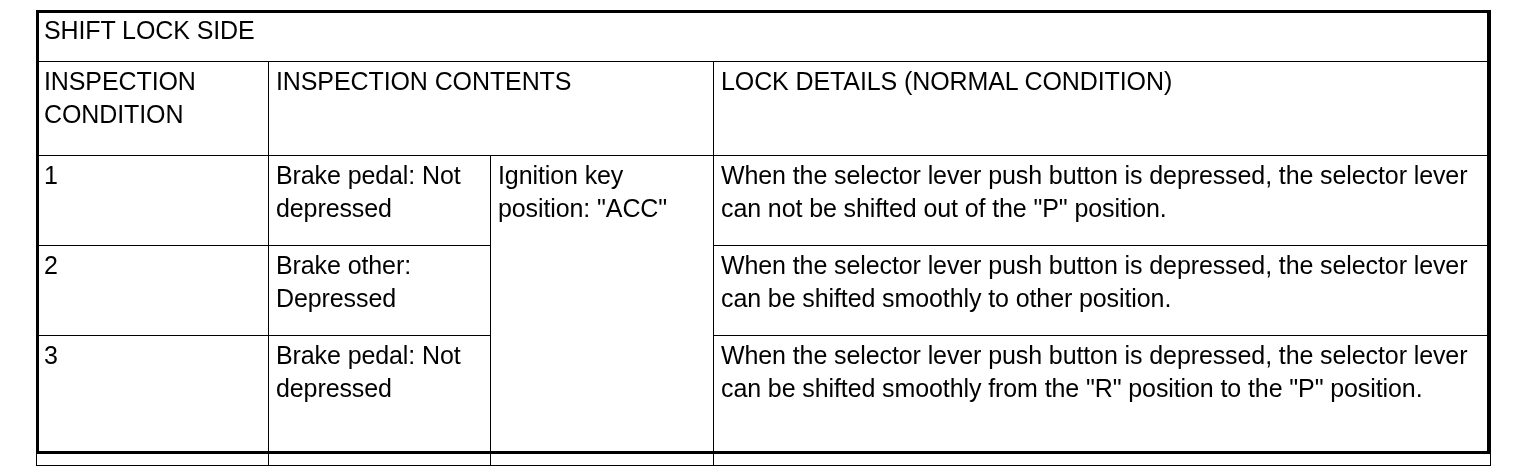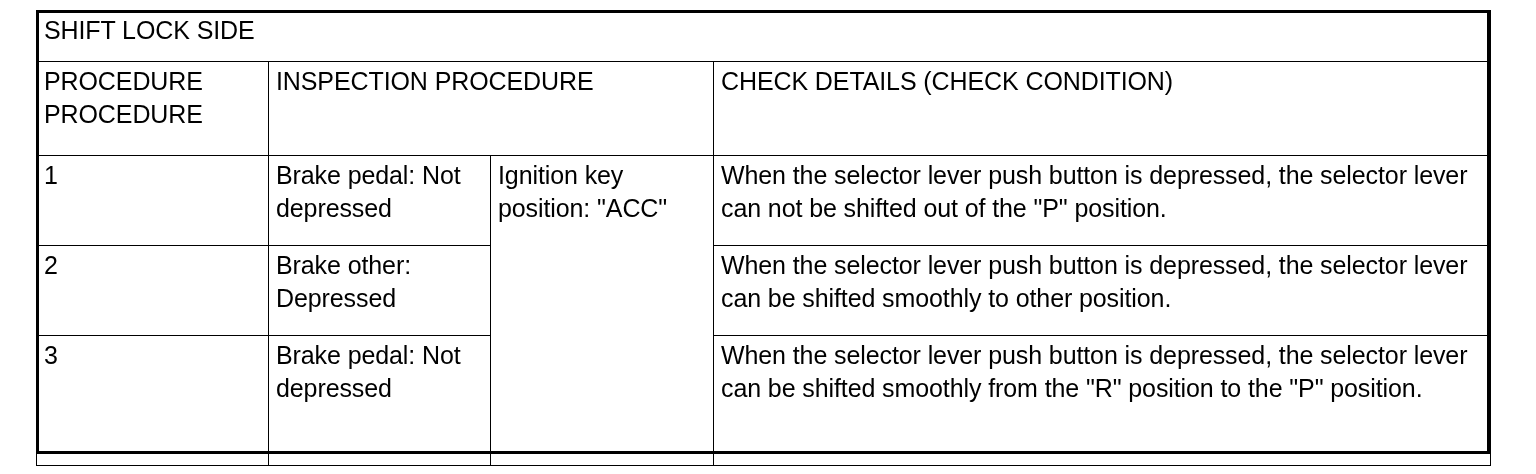--- a/index.html
+++ b/index.html
@@ -98,23 +98,23 @@
       <col class="col-cont-a">
       <col class="col-cont-b">
       <col class="col-check">
     </colgroup>
     <tbody>
       <tr>
         <td class="title-cell" colspan="4">SHIFT LOCK SIDE</td>
       </tr>
 
       <tr>
-        <td class="hdr-cell">PROCEDURE PROCEDURE</td>
-        <td class="hdr-cell" colspan="2">INSPECTION PROCEDURE</td>
-        <td class="hdr-cell">CHECK DETAILS (CHECK CONDITION)</td>
+        <td class="hdr-cell">INSPECTION CONDITION</td>
+        <td class="hdr-cell" colspan="2">INSPECTION CONTENTS</td>
+        <td class="hdr-cell">LOCK DETAILS (NORMAL CONDITION)</td>
       </tr>
 
       <tr class="row-tall">
         <td class="num-cell">1</td>
         <td>Brake pedal: Not depressed</td>
         <td rowspan="3">Ignition key position: "ACC"</td>
         <td>When the selector lever push button is depressed, the selector lever can not be shifted out of the "P" position.</td>
       </tr>
 
       <tr class="row-tall">

